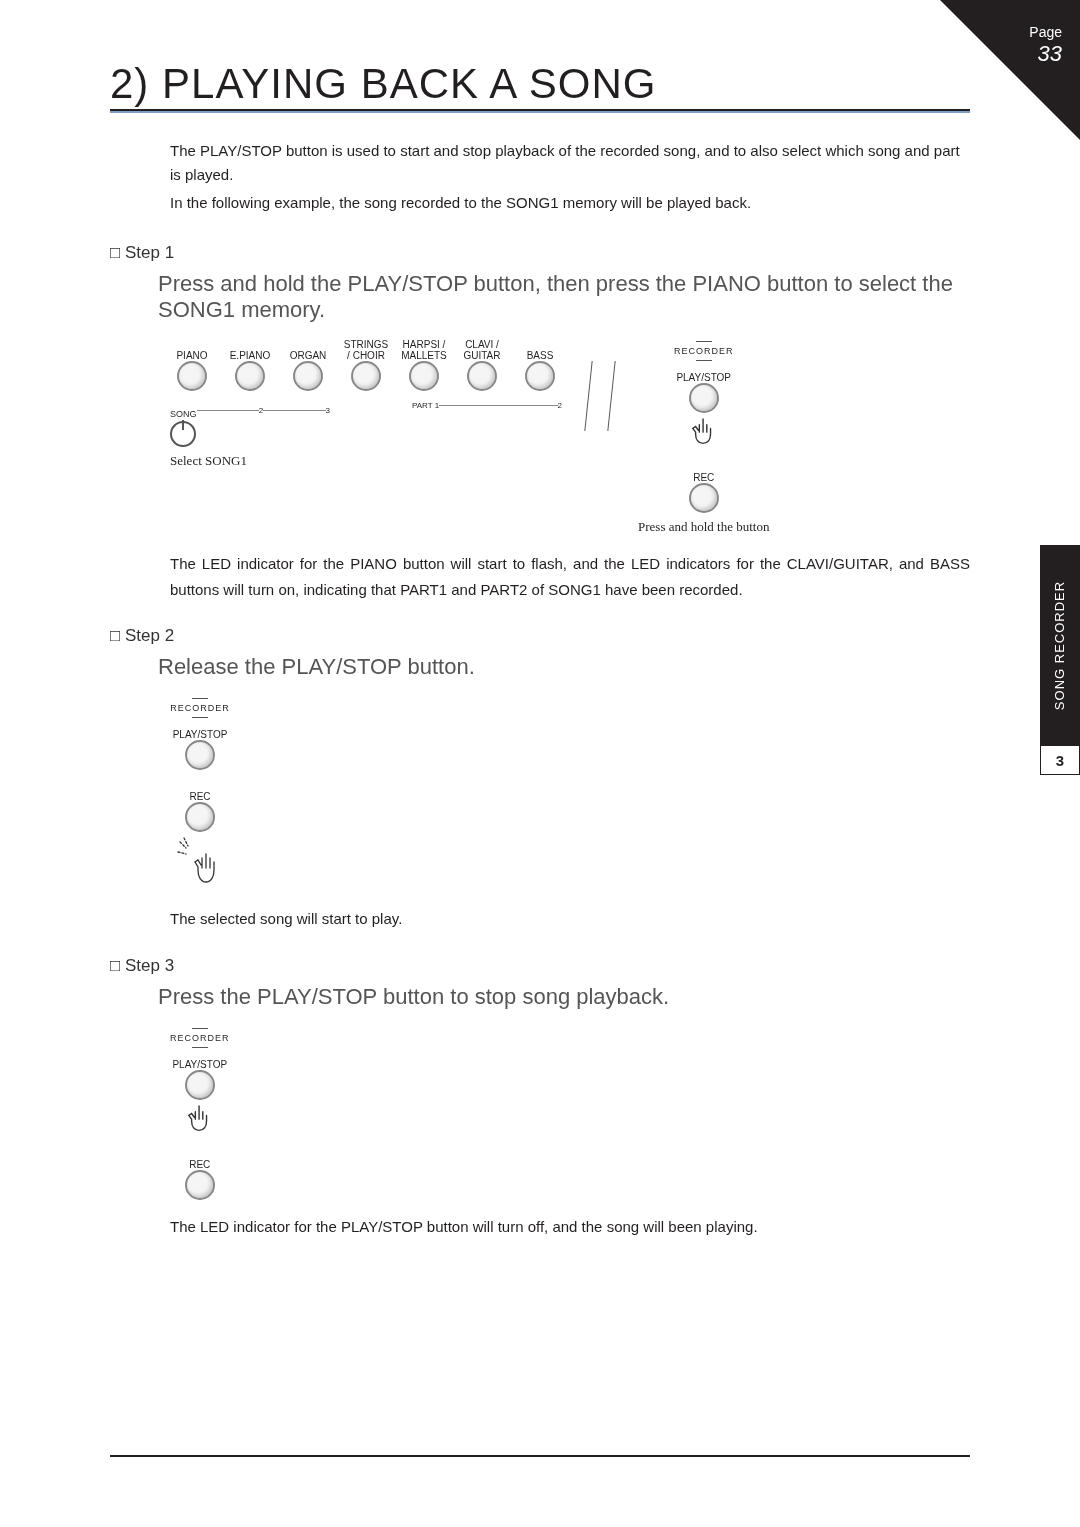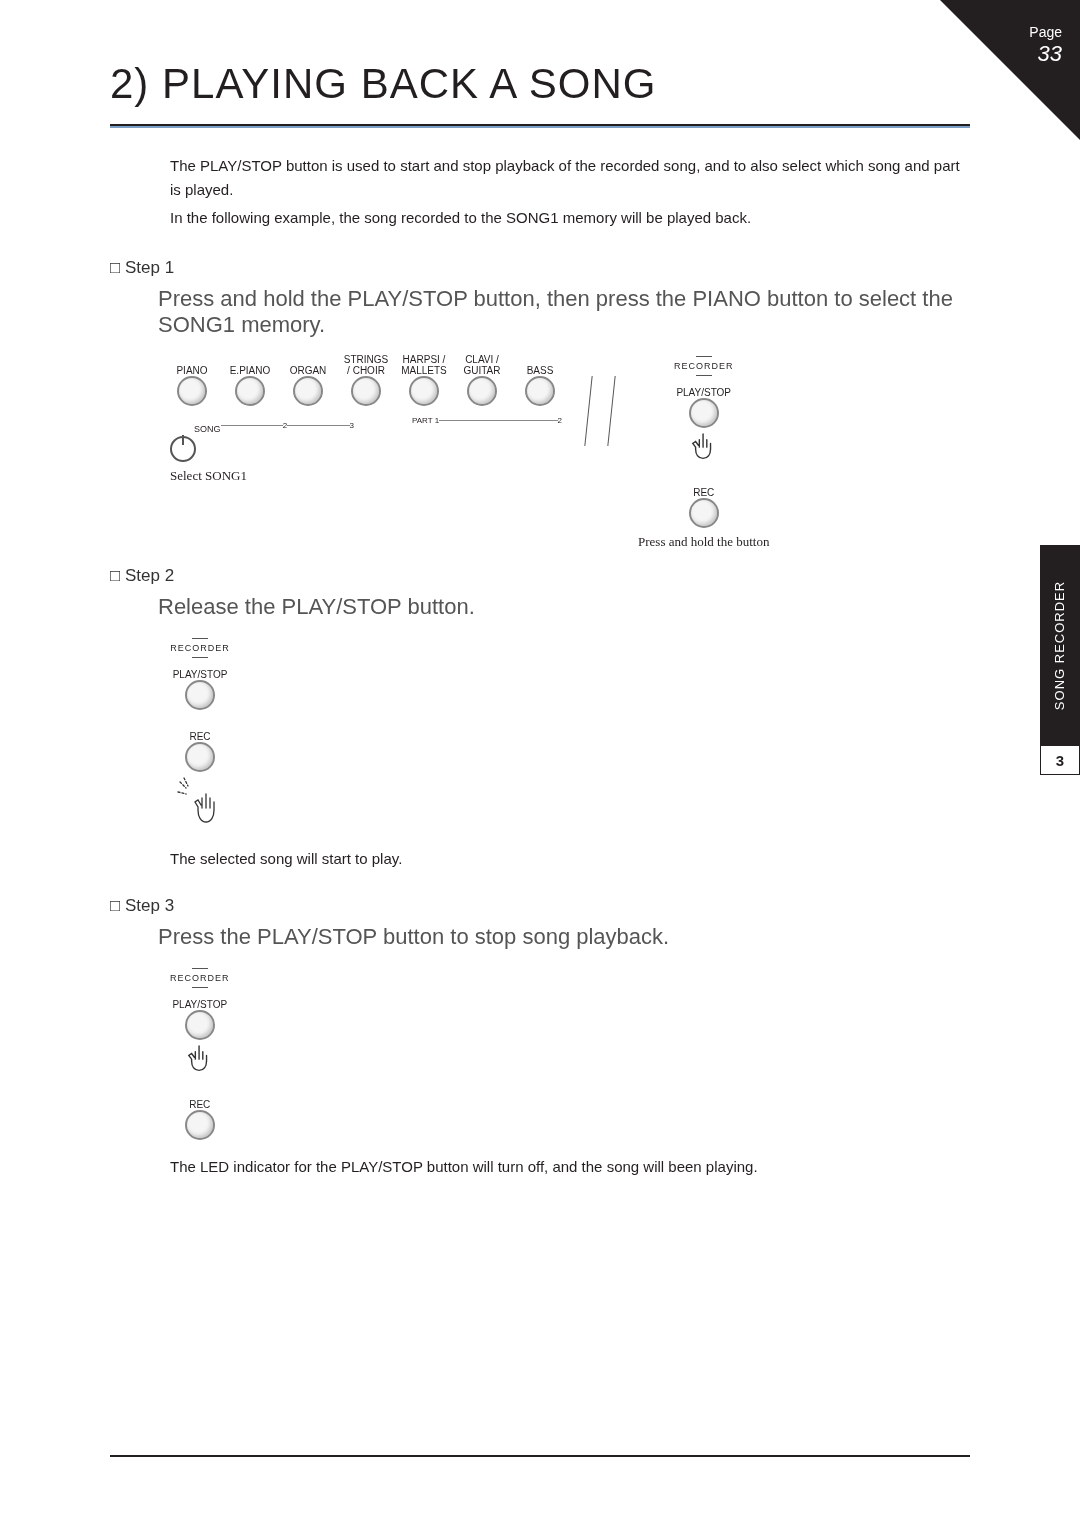--- a/index.html
+++ b/index.html
@@ -61,21 +61,21 @@
     font-weight: bold;
   }
   .content {
     padding: 60px 110px 0 110px;
   }
   h1 {
     font-size: 42px;
     font-weight: 500;
     color: #231f20;
     letter-spacing: 1px;
-    padding-bottom: 16px;
+    padding-bottom: 1px;
   }
   .title-rule {
     height: 4px;
     background: #231f20;
     border-bottom: 2px solid #7b9ec4;
     margin-bottom: 26px;
   }
   .intro { margin-left: 60px; font-size: 15px; line-height: 1.6; margin-bottom: 28px; }
   .step-head {
     font-size: 17px;
@@ -100,21 +100,21 @@
   .btn-row { display: flex; gap: 14px; align-items: flex-start; }
   .btn-col { display: flex; flex-direction: column; align-items: center; width: 56px; }
   .btn-col.narrow { width: 44px; }
   .btn-label { font-size: 10px; text-align: center; height: 20px; line-height: 1.1; display:flex; align-items:flex-end; justify-content:center; }
   .round-btn {
     width: 30px; height: 30px; border-radius: 50%;
     background: #f5f5f5;
     border: 2px solid #888;
     box-shadow: inset -2px -2px 4px rgba(0,0,0,0.2);
   }
-  .row-below { display: flex; align-items: center; gap: 0; font-size: 8px; margin-top: 6px; width: 100%; margin-left: 24px; }
+  .row-below { display: flex; align-items: center; gap: 0; font-size: 8px; margin-top: 6px; width: 100%; }
   .hline { flex: 1; height: 1px; background: #888; }
   .song-lbl { font-size: 9px; margin-top: 8px; }
   .song-dial {
     width: 26px; height: 26px; border: 2px solid #555; border-radius: 50%;
     position: relative; margin-top: 2px;
   }
   .song-dial::after {
     content: ""; position: absolute; left: 50%; top: -3px;
     width: 2px; height: 10px; background: #555; transform: translateX(-50%);
   }
@@ -258,20 +258,21 @@
         </div>
         <div class="btn-col">
           <div class="btn-label">REC</div>
           <div class="round-btn"></div>
         </div>
       </div>
       <div class="caption-serif">Press and hold the button</div>
     </div>
   </div>
 
+  <div class="para">The LED indicator for the PIANO button will start to flash, and the LED indicators for the CLAVI/GUITAR, and BASS buttons will turn on, indicating that PART1 and PART2 of SONG1 have been recorded.</div>
 
   <div class="step-head">Step 2</div>
   <div class="step-action">Release the PLAY/STOP button.</div>
 
   <div class="small-recorder" style="align-items:flex-start;">
     <div style="display:flex; flex-direction:column; align-items:center;">
       <div class="recorder-head">
         <span class="dash"></span>
         <span>RECORDER</span>
         <span class="dash"></span>

